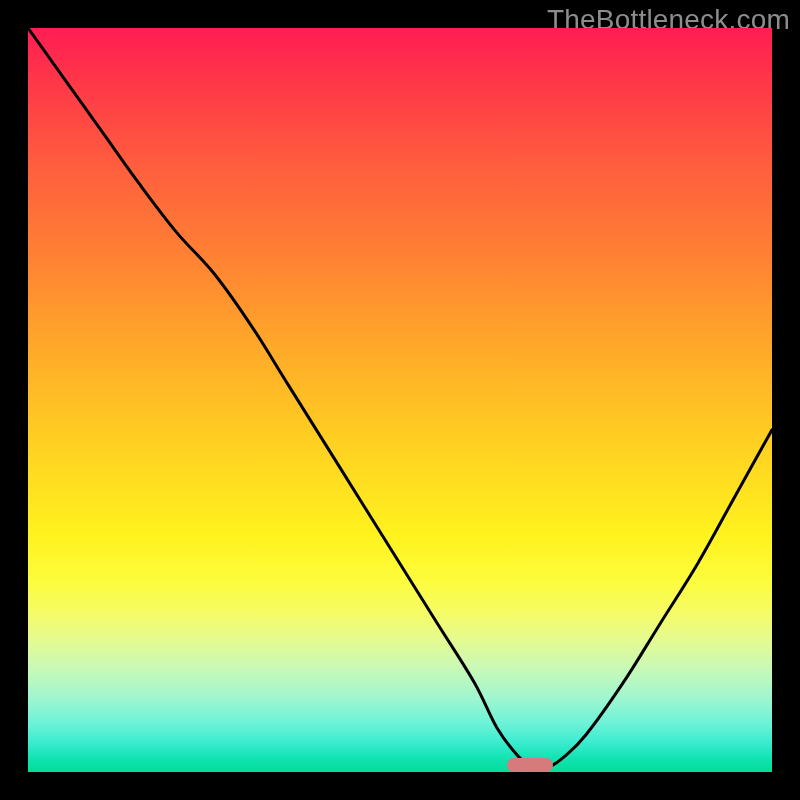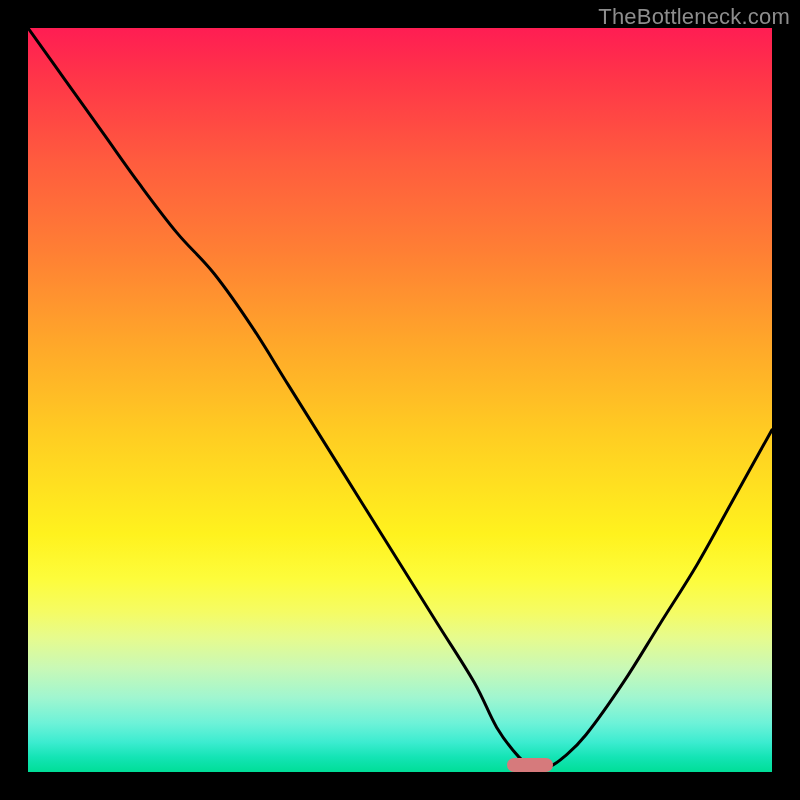--- a/index.html
+++ b/index.html
@@ -73,21 +73,21 @@
     height: 14px;
     border-radius: 7px;
     background: #d67a7c;
     transform: translate(-50%, -50%);
   }
   .watermark {
     position: absolute;
     top: 4px;
     right: 10px;
     font-family: Arial, Helvetica, sans-serif;
-    font-size: 22px;
+    font-size: 28px;
     color: #8d8d8d;
     letter-spacing: 0.2px;
     user-select: none;
   }
 </style>
 </head>
 <body>
 
 <div class="frame">
 

